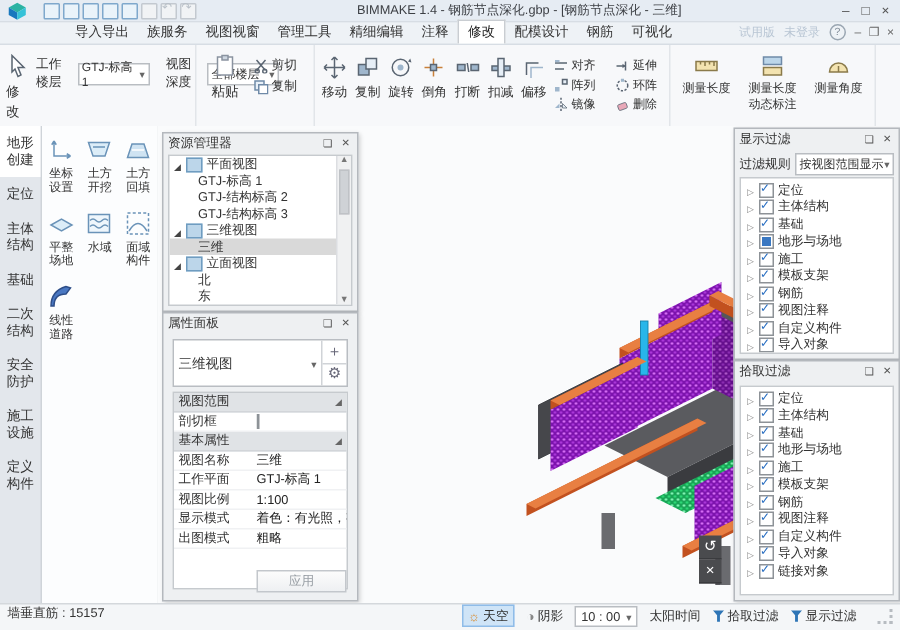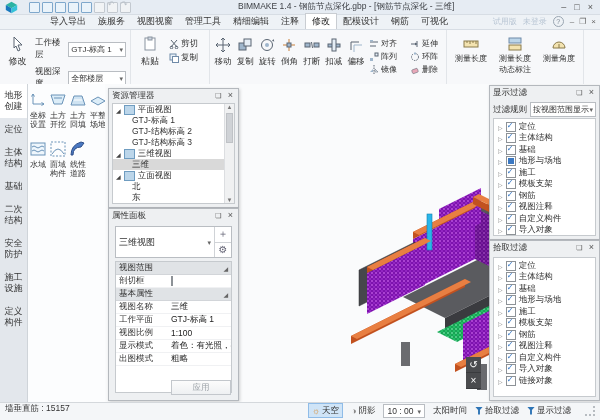--- a/index.html
+++ b/index.html
@@ -24,40 +24,40 @@
   .mtab.active{background:#fff;border:1px solid #c9cdd2;border-bottom:0;color:#1a1a1a}
   .menu-right{position:absolute;right:4px;top:1px;display:flex;gap:6px;align-items:center;color:#b9c6d4;font-size:8px}
   .help-icon{width:9px;height:9px;border:1px solid #9aa6b2;border-radius:50%;color:#7c8894;font-size:7px;line-height:9px;text-align:center}
   .mdi{display:flex;gap:5px;color:#666;font-size:8px}
 
   
   .ribbon{height:55px;background:#f7f8fa;border-bottom:1px solid #cfd4d9;display:flex}
   .rgroup{position:relative;height:100%;border-right:1px solid #e2e5e9;padding:2px 4px 10px;display:flex;gap:4px;align-items:flex-start}
   .glabel{position:absolute;bottom:0;left:0;right:0;text-align:center;font-size:8px;color:#8a9097}
   .bigbtn{display:flex;flex-direction:column;align-items:center;justify-content:flex-start;width:30px;gap:3px;padding-top:4px;font-size:9px}
-  .fields{display:flex;flex-direction:column;gap:5px;padding-top:5px}
+  .fields{display:flex;flex-direction:row;gap:11px;padding-top:5px}
   .frow2{display:flex;align-items:center;gap:3px;font-size:8.5px}
   .fsel{width:58px;height:13px;border:1px solid #b9bdc2;background:#fff;display:flex;align-items:center;padding:0 2px;font-size:8px;justify-content:space-between}
   .clipcol{display:flex;flex-direction:column;gap:2px;padding-top:6px;font-size:8.5px}
   .clipitem{display:flex;align-items:center;gap:2px}
   .tool{width:27px;display:flex;flex-direction:column;align-items:center;gap:3px;padding-top:5px;font-size:8.5px;text-align:center}
   .sgrid{display:flex;flex-direction:column;gap:2px;padding-top:6px}
   .srow{display:flex;gap:9px}
   .sitem{display:flex;gap:2px;font-size:8px;align-items:center;width:32px}
   .mbtn{width:40px;display:flex;flex-direction:column;align-items:center;gap:2px;padding-top:4px;font-size:8px;text-align:center;line-height:9px}
   .caret::after{content:"▾";font-size:7px;color:#666}
   .icon16{width:16px;height:16px;flex:none}
   .icon10{width:10px;height:10px;flex:none}
 
   
   .main{position:absolute;top:84px;left:0;right:0;bottom:17px;background:#22c55e;overflow:hidden}
   .cats{position:absolute;left:0;top:0;bottom:0;width:27px;background:#e3e7ec;border-right:1px solid #cfd4d9}
   .cat{padding:6px 3px;text-align:center;font-size:9px;line-height:11px;color:#333}
   .cat.active{background:#fff}
-  .palette{position:absolute;left:28px;top:0;bottom:0;width:77px;background:#fcfdfe;border-right:1px solid #e0e4e8;display:grid;grid-template-columns:1fr 1fr 1fr 1fr;align-content:start;padding-top:8px;row-gap:12px}
+  .palette{position:absolute;left:28px;top:0;bottom:0;width:77px;background:#fcfdfe;border-right:1px solid #e0e4e8;display:grid;grid-template-columns:1fr 1fr 1fr;align-content:start;padding-top:8px;row-gap:12px}
   .pitem{display:flex;flex-direction:column;align-items:center;gap:3px;font-size:8px;text-align:center;line-height:9px;padding:0 1px}
   .picon{width:18px;height:16px}
 
   .viewport{position:absolute;left:105px;top:0;right:0;bottom:0;background:#fafbfc}
   .model{position:absolute;left:238px;top:8px;width:260px;height:300px}
 
   .minibar{position:absolute;left:466px;top:281px;width:15px;display:flex;flex-direction:column}
   .minibtn{height:15px;background:#4a4b4e;color:#fff;text-align:center;line-height:15px;font-size:10px;border-bottom:1px solid #3a3b3e}
 
   

